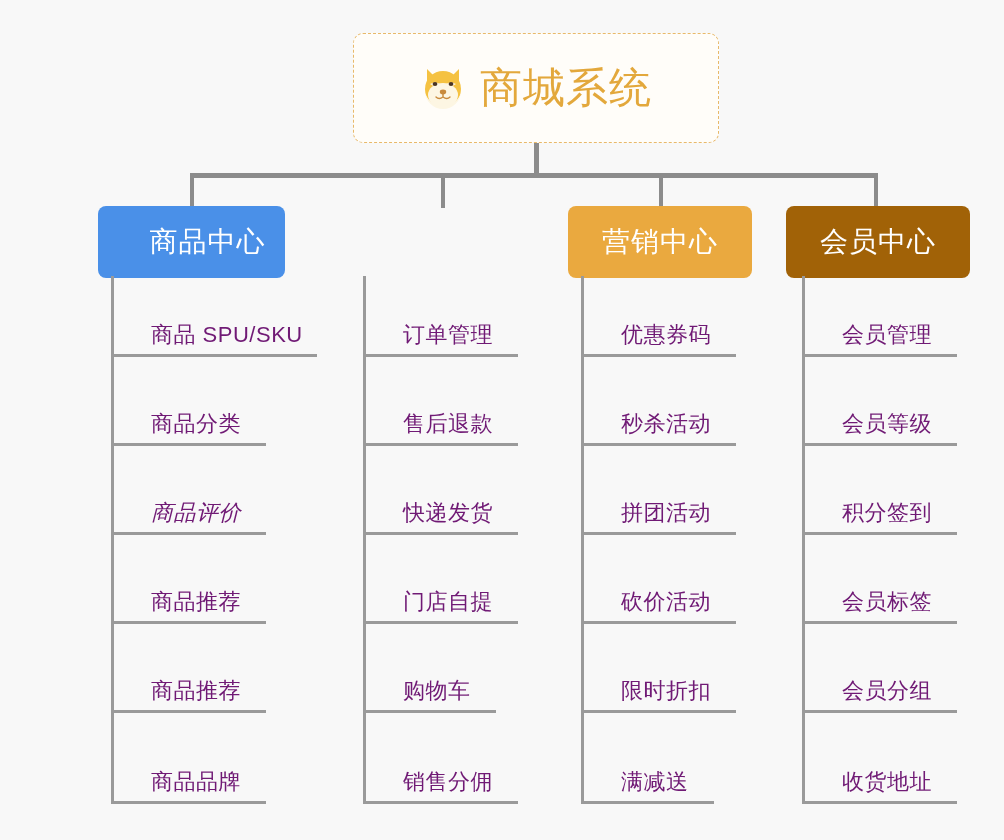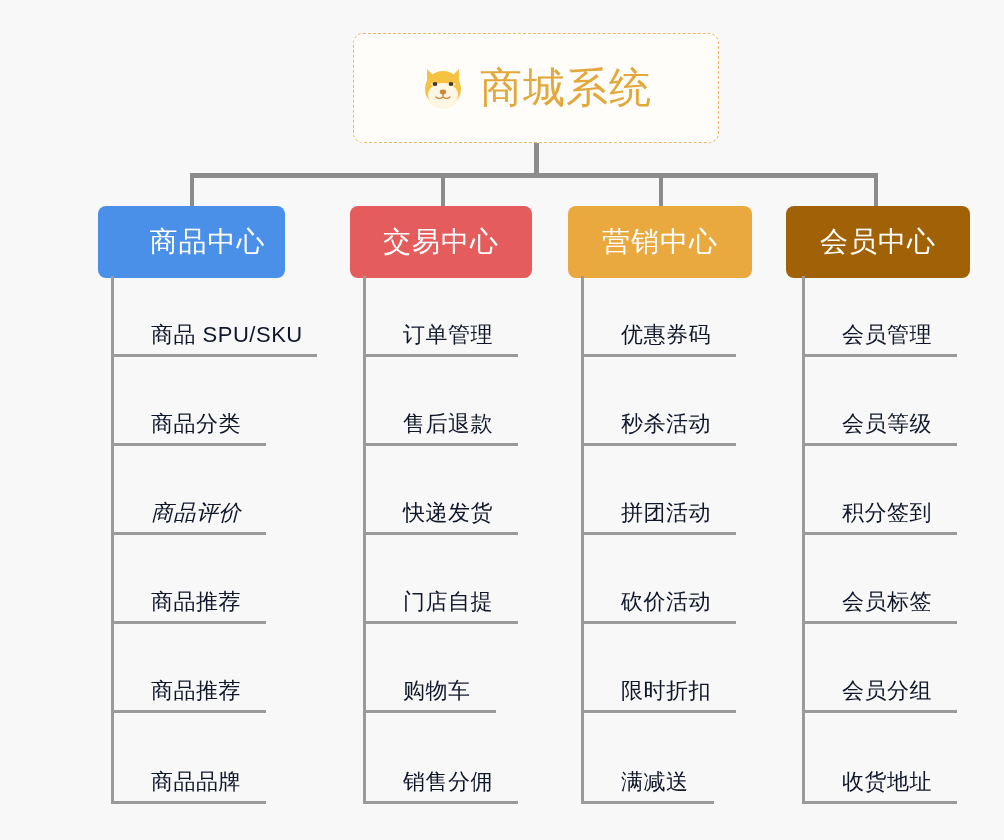--- a/index.html
+++ b/index.html
@@ -90,21 +90,21 @@
     position: absolute;
     left: 0;
     height: 3px;
     background: #9a9a9a;
   }
   .leaf-label {
     position: absolute;
     left: 40px;
     bottom: 7px;
     font-size: 22px;
-    color: #0f172a;
+    color: #701a75;
     white-space: nowrap;
     letter-spacing: 0.5px;
   }
 </style>
 </head>
 <body style="background: rgb(248, 248, 248);">
 
 <div id="canvas">
 
   <div class="root-node" style="border-color: rgb(232, 185, 106); background: rgb(255, 253, 249);">
@@ -131,23 +131,20 @@
   <div class="conn conn-h" style="left: 150px; top: 173px; width: 688px; height: 5px; background: rgb(140, 140, 140);"></div>
 
   <div class="conn conn-v" style="left: 150px; top: 173px; height: 35px; background: rgb(140, 140, 140);"></div>
   <div class="conn conn-v" style="left: 401px; top: 173px; height: 35px; background: rgb(140, 140, 140);"></div>
   <div class="conn conn-v" style="left: 619px; top: 173px; height: 35px; background: rgb(140, 140, 140);"></div>
   <div class="conn conn-v" style="left: 834px; top: 173px; height: 35px; background: rgb(140, 140, 140);"></div>
 
   <div class="cat-box" style="left: 58px; top: 206px; width: 187px; background: rgb(74, 144, 232); padding-left: 32px;">
     <span>商品中心</span>
   </div>
-  <div class="cat-box" style="left: 310px; top: 206px; width: 182px; background: rgb(228, 92, 92);">
-    <span>交易中心</span>
-  </div>
   <div class="cat-box" style="left: 528px; top: 206px; width: 184px; background: rgb(234, 169, 63); align-items: center;">
     <span>营销中心</span>
   </div>
   <div class="cat-box" style="left: 746px; top: 206px; width: 184px; background: #a16207;">
     <span>会员中心</span>
   </div>
 
   <div class="leaf-col" style="left:71px;">
     <div class="leaf-spine" style="height:528px;"></div>
     <div class="leaf-item" style="top:78px;  width:206px;">

